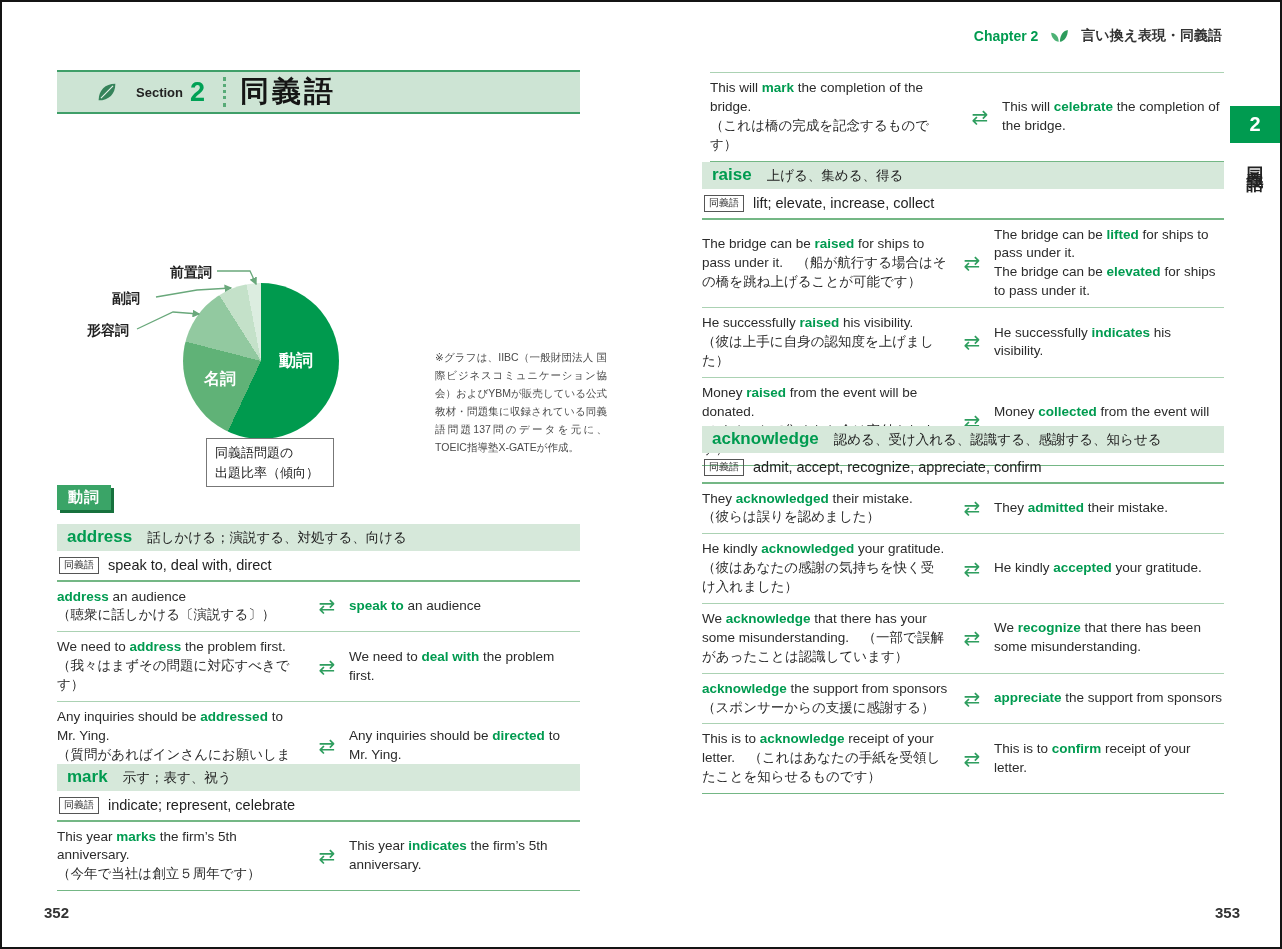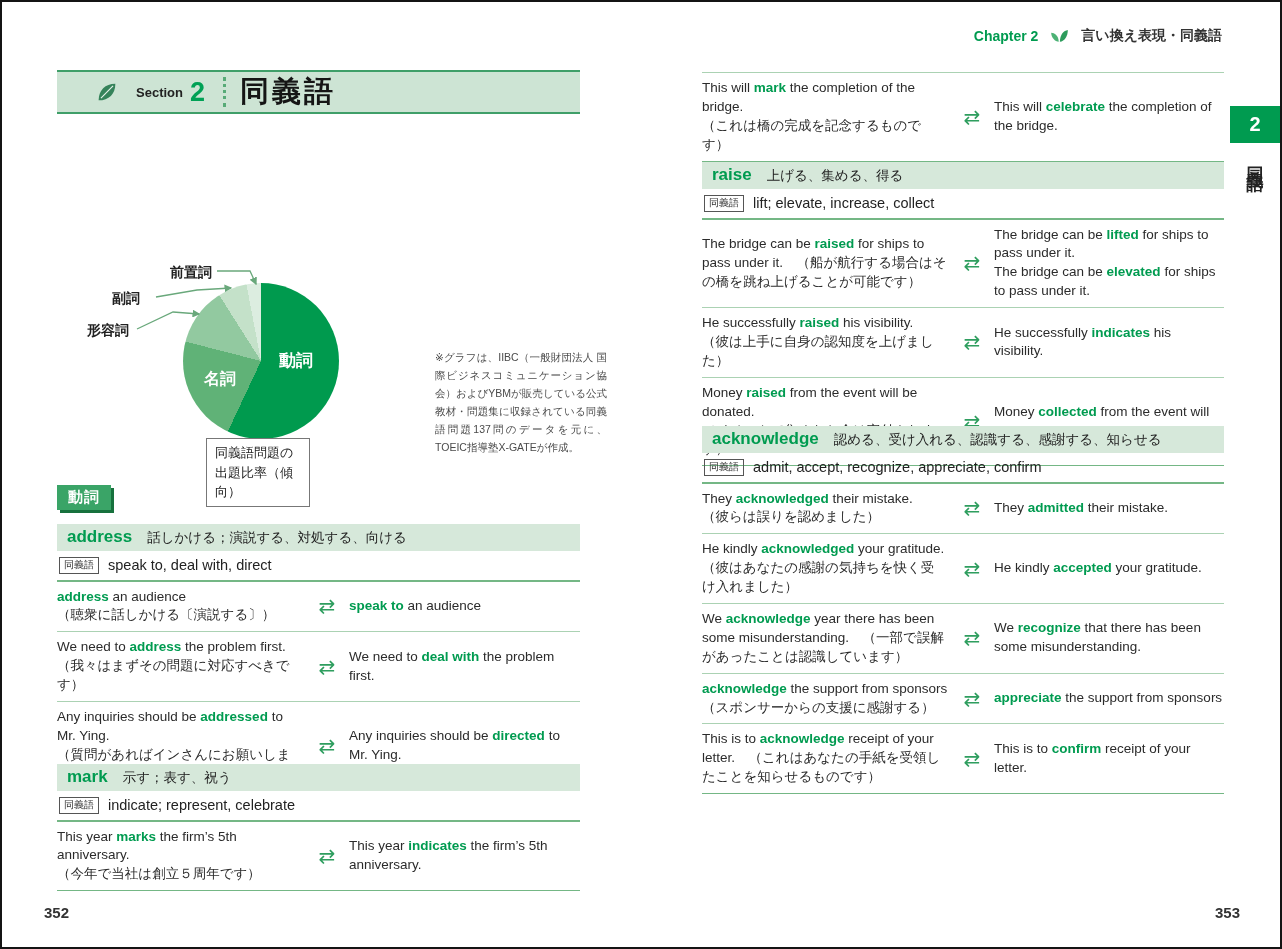--- a/index.html
+++ b/index.html
@@ -18,37 +18,37 @@
 
   .intro{position:absolute;left:100px;top:119px;width:482px;font-size:15px;line-height:1.57;
     color:#2b2b2b;white-space:pre-line;}
 
   .figure{position:absolute;left:55px;top:252px;width:530px;height:240px;}
   .pie{position:absolute;left:126px;top:29px;width:156px;height:156px;border-radius:50%;}
   .pie-inner-label{position:absolute;color:#fff;font-weight:700;}
   .pie-out-label{position:absolute;font-size:14px;font-weight:700;color:#222;}
   .leader-svg{position:absolute;left:0;top:0;pointer-events:none;}
 
-  .caption-box{position:absolute;left:204px;top:436px;width:104px;border:1px solid #777;background:#fff;
+  .caption-box{position:absolute;left:204px;top:436px;width:128px;border:1px solid #777;background:#fff;
     padding:4px 8px;font-size:13px;line-height:1.5;white-space:pre-line;box-sizing:border-box;color:#222;}
   .fig-note{position:absolute;left:405px;top:346px;width:172px;font-size:10.5px;line-height:1.72;
     color:#4a4a4a;text-align:justify;margin-left:28px;}
 
   .pos-badge{position:absolute;left:55px;top:483px;background:#3aa467;color:#fff;font-weight:700;
     font-size:15px;padding:3px 11px;box-shadow:3px 3px 0 #17713d;letter-spacing:1px;}
 
   
   .syn-table{position:absolute;box-sizing:border-box;}
   .table-head{background:#d6e8da;display:flex;align-items:baseline;gap:15px;padding:3px 10px 4px 10px;}
   .table-head .word{color:#009b50;font-weight:700;font-size:17px;}
   .table-head .gloss{font-size:13.5px;color:#222;}
   .syn-line{display:flex;align-items:center;gap:9px;padding:6px 2px;font-size:14.5px;color:#222;}
   .tag{border:1px solid #555;font-size:10px;padding:1px 4px;color:#333;line-height:1.25;flex-shrink:0;}
   .rows{border-top:2px solid #74b785;border-bottom:1px solid #74b785;}
-  .continuation .rows{border-top:1px solid #abd2b3;}
+  .continuation .rows{border-top:1px solid #abd2b3;margin-left:8px;}
   .syn-row{display:flex;align-items:center;padding:6px 0;}
   .syn-row + .syn-row{border-top:1px solid #abd2b3;}
   .cell{font-size:13.5px;line-height:1.4;color:#2b2b2b;white-space:pre-line;}
   .cell.left{width:246px;padding-right:4px;flex-shrink:0;}
   .arrow{width:40px;text-align:center;color:#2f9e5f;font-size:20px;flex-shrink:0;line-height:1;}
   .cell.right{flex:1;padding-left:2px;}
   .kw{color:#009b50;font-weight:700;}
 
   
   .chapter-head{position:absolute;top:24px;right:58px;display:flex;align-items:center;gap:12px;
@@ -219,21 +219,21 @@
     <div class="cell left"><span>They </span><span class="kw">acknowledged</span><span> their mistake.</span><br><span>（彼らは誤りを認めました）</span></div>
     <div class="arrow">⇄</div>
     <div class="cell right"><span>They </span><span class="kw">admitted</span><span> their mistake.</span></div>
   </div>
         <div class="syn-row">
     <div class="cell left"><span>He kindly </span><span class="kw">acknowledged</span><span> your gratitude.　（彼はあなたの感謝の気持ちを快く受け入れました）</span></div>
     <div class="arrow">⇄</div>
     <div class="cell right"><span>He kindly </span><span class="kw">accepted</span><span> your gratitude.</span></div>
   </div>
         <div class="syn-row">
-    <div class="cell left"><span>We </span><span class="kw">acknowledge</span><span> year there has been some misunderstanding.　（一部で誤解があったことは認識しています）</span></div>
+    <div class="cell left"><span>We </span><span class="kw">acknowledge</span><span> that there has your some misunderstanding.　（一部で誤解があったことは認識しています）</span></div>
     <div class="arrow">⇄</div>
     <div class="cell right"><span>We </span><span class="kw">recognize</span><span> that there has been some misunderstanding.</span></div>
   </div>
         <div class="syn-row">
     <div class="cell left"><span></span><span class="kw">acknowledge</span><span> the support from sponsors</span><br><span>（スポンサーからの支援に感謝する）</span></div>
     <div class="arrow">⇄</div>
     <div class="cell right"><span></span><span class="kw">appreciate</span><span> the support from sponsors</span></div>
   </div>
         <div class="syn-row">
     <div class="cell left"><span>This is to </span><span class="kw">acknowledge</span><span> receipt of your letter.　（これはあなたの手紙を受領したことを知らせるものです）</span></div>

